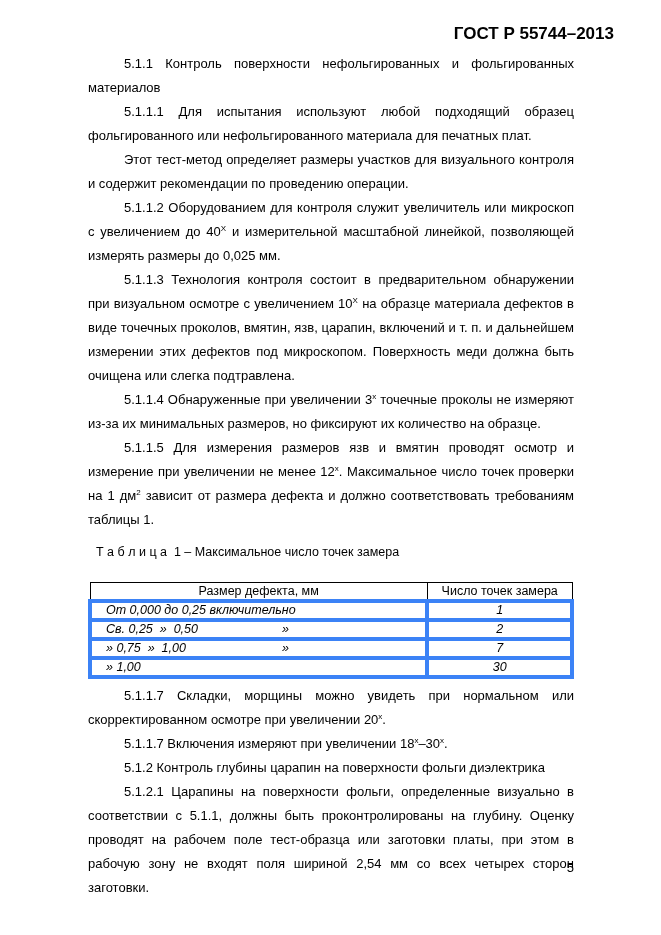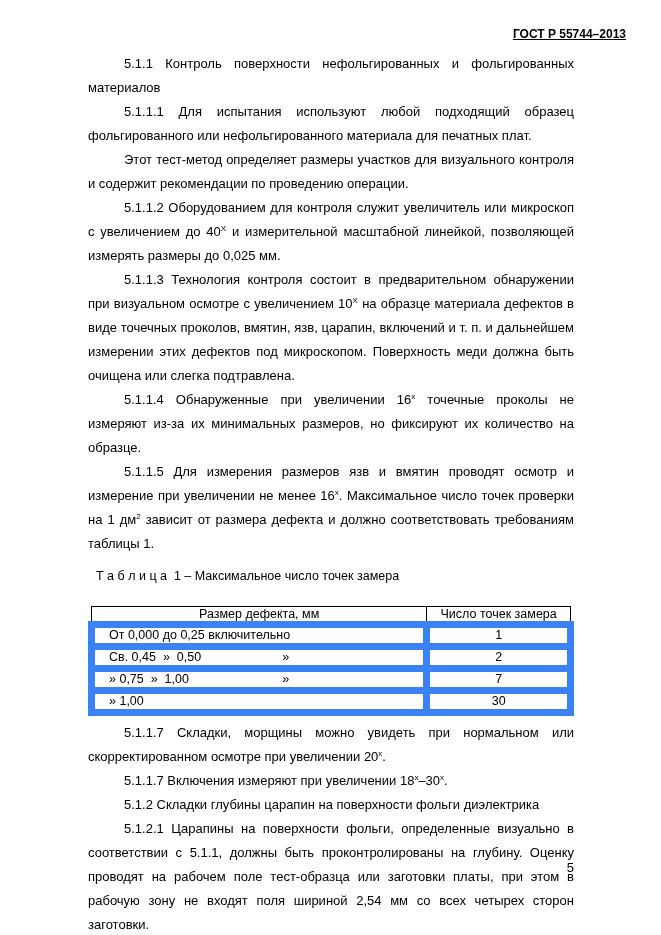--- a/index.html
+++ b/index.html
@@ -4,26 +4,25 @@
 <style>
   * { box-sizing: border-box; }
   html, body { margin: 0; padding: 0; }
   body {
     width: 661px; height: 935px;
     background: #ffffff; color: #000000;
     font-family: "Liberation Sans", sans-serif;
     position: relative; overflow: hidden;
   }
   .doc-header {
-    padding: 26px 35px 0 0;
+    padding: 26px 47px 0 0;
     text-align: right;
     font-weight: bold;
-    font-size: 12px;
+    font-size: 17px;
     line-height: 16px;
-    text-decoration: underline;
   }
   .content { margin: 10px 87px 0 88px; }
   .para {
     margin: 0;
     text-indent: 36px;
     text-align: justify;
     font-size: 13px;
     line-height: 24px;
   }
   .para.bold { font-weight: normal; }
@@ -48,25 +47,26 @@
   .gost-table th {
     border: 1px solid #000;
     border-bottom: 3px double #000;
     font-weight: normal;
     font-size: 12.5px;
     height: 18px;
     text-align: center;
     padding: 0;
   }
   .gost-table td {
-    border: 7px solid #3b82f6;
+    border: 4px solid #3b82f6;
     font-size: 12.5px;
     height: 15px;
     line-height: 15px;
     padding: 0;
+    font-style: italic;
   }
   td.c1 { text-align: left; padding-left: 14px; position: relative; }
   td.c1 .range { white-space: pre; }
   td.c1 .mark { position: absolute; left: 57%; top: 0; }
   td.c2 { text-align: center; }
   .page-number {
     position: absolute;
     right: 87px;
     top: 860px;
     font-size: 13px;
@@ -84,63 +84,63 @@
     <p class="para bold">5.1.1 Контроль поверхности нефольгированных и фольгированных материалов</p>
 
     <p class="para">5.1.1.1 Для испытания используют любой подходящий образец фольгированного или нефольгированного материала для печатных плат.</p>
 
     <p class="para">Этот тест-метод определяет размеры участков для визуального контроля и содержит рекомендации по проведению операции.</p>
 
     <p class="para"><span>5.1.1.2 Оборудованием для контроля служит увеличитель или микроскоп с увеличением до 40</span><sup>X</sup><span> и измерительной масштабной линейкой, позволяющей измерять размеры до 0,025 мм.</span></p>
 
     <p class="para"><span>5.1.1.3 Технология контроля состоит в предварительном обнаружении при визуальном осмотре с увеличением 10</span><sup>X</sup><span> на образце материала дефектов в виде точечных проколов, вмятин, язв, царапин, включений и т. п. и дальнейшем измерении этих дефектов под микроскопом. Поверхность меди должна быть очищена или слегка подтравлена.</span></p>
 
-    <p class="para"><span>5.1.1.4 Обнаруженные при увеличении 16</span><sup>х</sup><span> точечные проколы не измеряют из-за их минимальных размеров, но фиксируют их количество на образце.</span></p>
+    <p class="para"><span>5.1.1.4 Обнаруженные при увеличении 3</span><sup>х</sup><span> точечные проколы не измеряют из-за их минимальных размеров, но фиксируют их количество на образце.</span></p>
 
-    <p class="para"><span>5.1.1.5 Для измерения размеров язв и вмятин проводят осмотр и измерение при увеличении не менее 16</span><sup>х</sup><span>. Максимальное число точек проверки на 1 дм</span><sup>2</sup><span> зависит от размера дефекта и должно соответствовать требованиям таблицы 1.</span></p>
+    <p class="para"><span>5.1.1.5 Для измерения размеров язв и вмятин проводят осмотр и измерение при увеличении не менее 12</span><sup>х</sup><span>. Максимальное число точек проверки на 1 дм</span><sup>2</sup><span> зависит от размера дефекта и должно соответствовать требованиям таблицы 1.</span></p>
 
     <p class="table-caption">Т а б л и ц а  1 – Максимальное число точек замера</p>
 
     <table class="gost-table">
       <colgroup>
         <col style="width:70%">
         <col style="width:30%">
       </colgroup>
       <thead>
         <tr>
           <th>Размер дефекта, мм</th>
           <th>Число точек замера</th>
         </tr>
       </thead>
       <tbody>
         <tr>
           <td class="c1"><span class="range">От 0,000 до 0,25 включительно</span><span class="mark"></span></td>
           <td class="c2">1</td>
         </tr>
         <tr>
-          <td class="c1"><span class="range">Св. 0,45  »  0,50</span><span class="mark">»</span></td>
+          <td class="c1"><span class="range">Св. 0,25  »  0,50</span><span class="mark">»</span></td>
           <td class="c2">2</td>
         </tr>
         <tr>
           <td class="c1"><span class="range">» 0,75  »  1,00</span><span class="mark">»</span></td>
           <td class="c2">7</td>
         </tr>
         <tr>
           <td class="c1"><span class="range">» 1,00</span><span class="mark"></span></td>
           <td class="c2">30</td>
         </tr>
       </tbody>
     </table>
 
 
     <p class="para"><span>5.1.1.7 Складки, морщины можно увидеть при нормальном или скорректированном осмотре при увеличении 20</span><sup>х</sup><span>.</span></p>
 
     <p class="para"><span>5.1.1.7 Включения измеряют при увеличении 18</span><sup>х</sup><span>–30</span><sup>х</sup><span>.</span></p>
 
-    <p class="para bold">5.1.2 Складки глубины царапин на поверхности фольги диэлектрика</p>
+    <p class="para bold">5.1.2 Контроль глубины царапин на поверхности фольги диэлектрика</p>
 
     <p class="para">5.1.2.1 Царапины на поверхности фольги, определенные визуально в соответствии с 5.1.1, должны быть проконтролированы на глубину. Оценку проводят на рабочем поле тест-образца или заготовки платы, при этом в рабочую зону не входят поля шириной 2,54 мм со всех четырех сторон заготовки.</p>
 
   </div>
 
   <div class="page-number">5</div>
 
 </div>
 
 </body></html>

